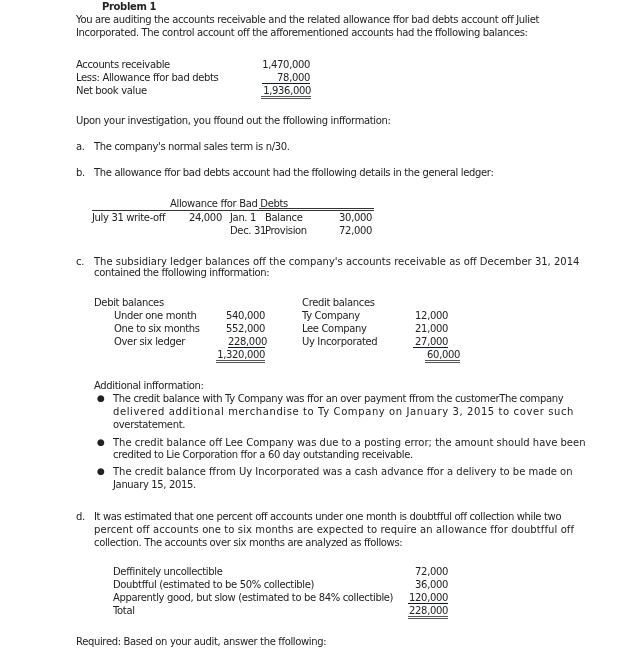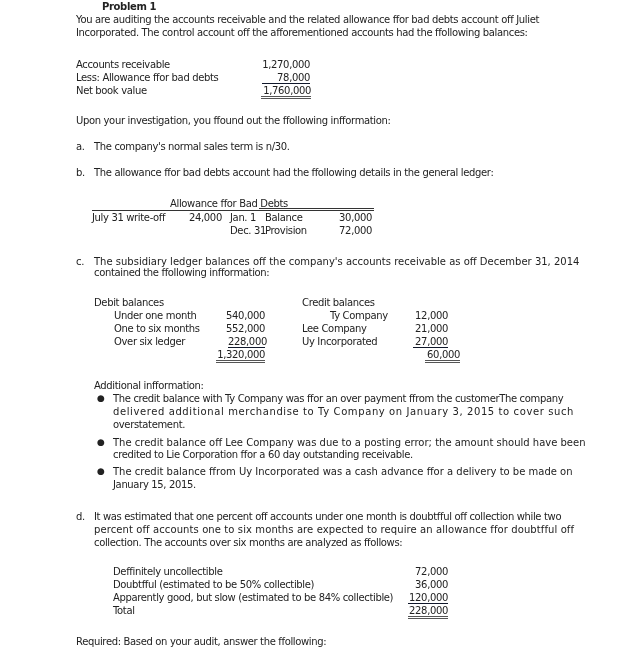--- a/index.html
+++ b/index.html
@@ -20,25 +20,25 @@
   </style>
 </head>
 <body>
 
 <div class="abs title" style="left:76px; top:1px;margin-left:26px;">Problem 1</div>
 <div class="abs" style="left:76px; top:14px;">You are auditing the accounts receivable and the related allowance ffor bad debts account off Juliet</div>
 <div class="abs" style="left:76px; top:27px;">Incorporated. The control account off the afforementioned accounts had the ffollowing balances:</div>
 
 <div>
   <div class="abs" style="left:76px; top:59px;">Accounts receivable</div>
-  <div class="abs num" style="left:250px; top:59px; width:60px;">1,270,000</div>
+  <div class="abs num" style="left:250px; top:59px; width:60px;">1,470,000</div>
   <div class="abs" style="left:76px; top:72px;">Less: Allowance ffor bad debts</div>
   <div class="abs num ul" style="left:262px; top:72px; width:48px; line-height:11px;">78,000</div>
   <div class="abs" style="left:76px; top:85px;">Net book value</div>
-  <div class="abs num dul" style="left:261px; top:85px; width:50px; line-height:11px;">1,760,000</div>
+  <div class="abs num dul" style="left:261px; top:85px; width:50px; line-height:11px;">1,936,000</div>
 </div>
 
 <div class="abs" style="left:76px; top:115px;">Upon your investigation, you ffound out the ffollowing infformation:</div>
 <div class="abs" style="left:76px; top:141px;">a.</div>
 <div class="abs" style="left:94px; top:141px;">The company's normal sales term is n/30.</div>
 <div class="abs" style="left:76px; top:167px;">b.</div>
 <div class="abs" style="left:94px; top:167px;">The allowance ffor bad debts account had the ffollowing details in the general ledger:</div>
 
 <div>
   <div class="abs" style="left:170px; top:198px;">Allowance ffor Bad Debts</div>
@@ -62,21 +62,21 @@
   <div class="abs" style="left:94px; top:297px;">Debit balances</div>
   <div class="abs" style="left:114px; top:310px;">Under one month</div>
   <div class="abs num" style="left:210px; top:310px; width:55px;">540,000</div>
   <div class="abs" style="left:114px; top:323px;">One to six months</div>
   <div class="abs num" style="left:210px; top:323px; width:55px;">552,000</div>
   <div class="abs" style="left:114px; top:336px;">Over six ledger</div>
   <div class="abs num ul" style="left:228px; top:336px; width:37px; line-height:11px;">228,000</div>
   <div class="abs num dul" style="left:216px; top:349px; width:49px; line-height:11px;">1,320,000</div>
 
   <div class="abs" style="left:302px; top:297px;">Credit balances</div>
-  <div class="abs" style="left:302px; top:310px;margin-left:28px;">Ty Company</div>
+  <div class="abs" style="left:302px; top:310px;">Ty Company</div>
   <div class="abs num" style="left:400px; top:310px; width:48px;">12,000</div>
   <div class="abs" style="left:302px; top:323px;">Lee Company</div>
   <div class="abs num" style="left:400px; top:323px; width:48px;">21,000</div>
   <div class="abs" style="left:302px; top:336px;">Uy Incorporated</div>
   <div class="abs num ul" style="left:413px; top:336px; width:35px; line-height:11px;">27,000</div>
   <div class="abs num dul" style="left:413px; top:349px; width:35px; line-height:11px;margin-left:12px;">60,000</div>
 </div>
 
 <div>
   <div class="abs" style="left:94px; top:380px;text-align:right;">Additional infformation:</div>

